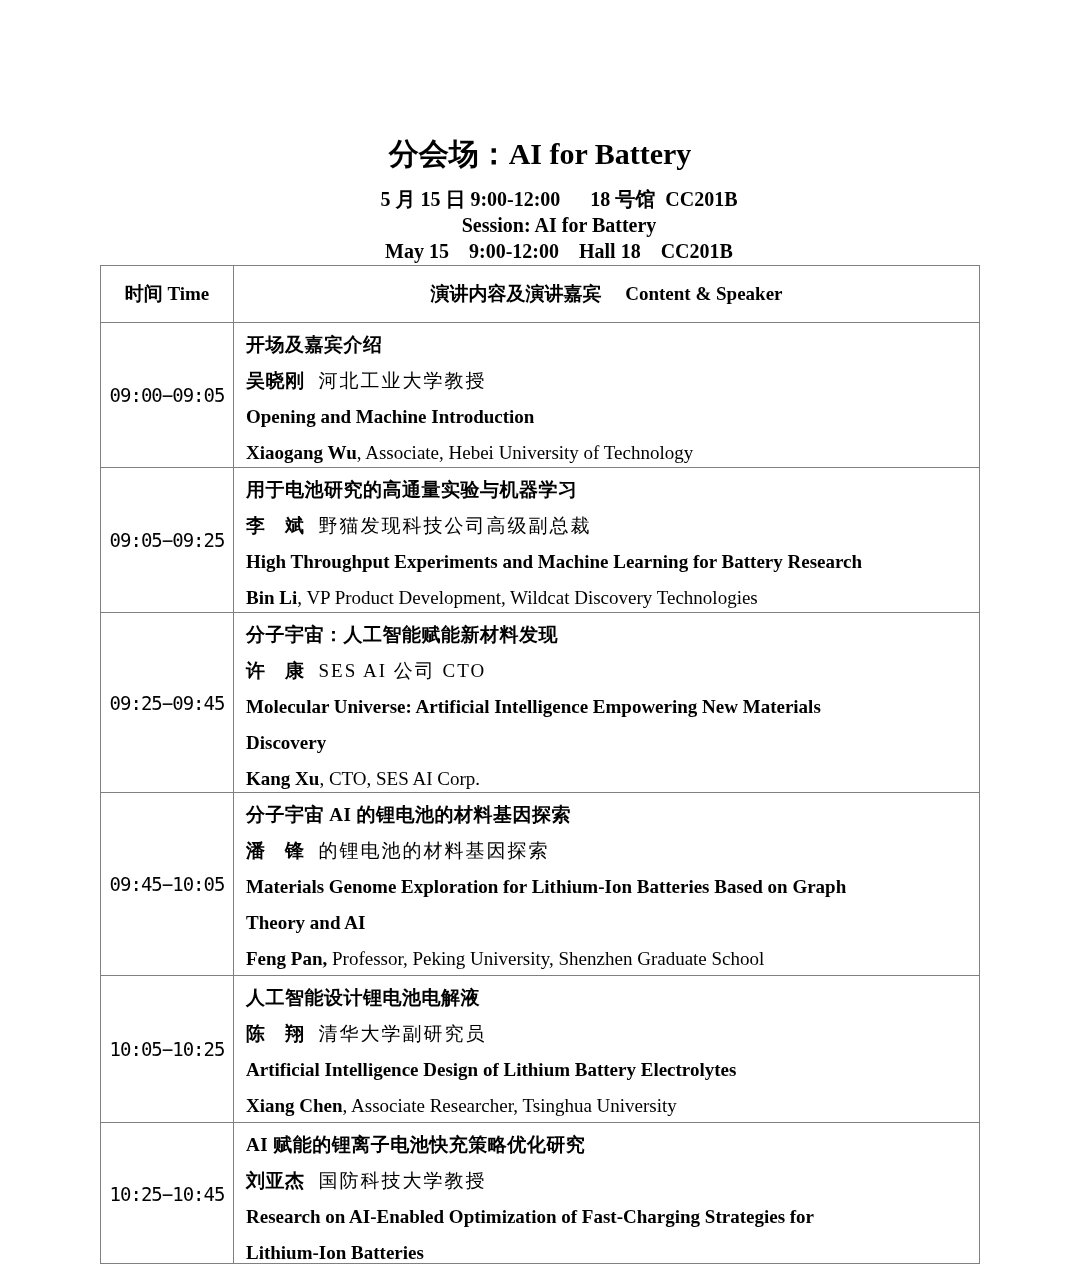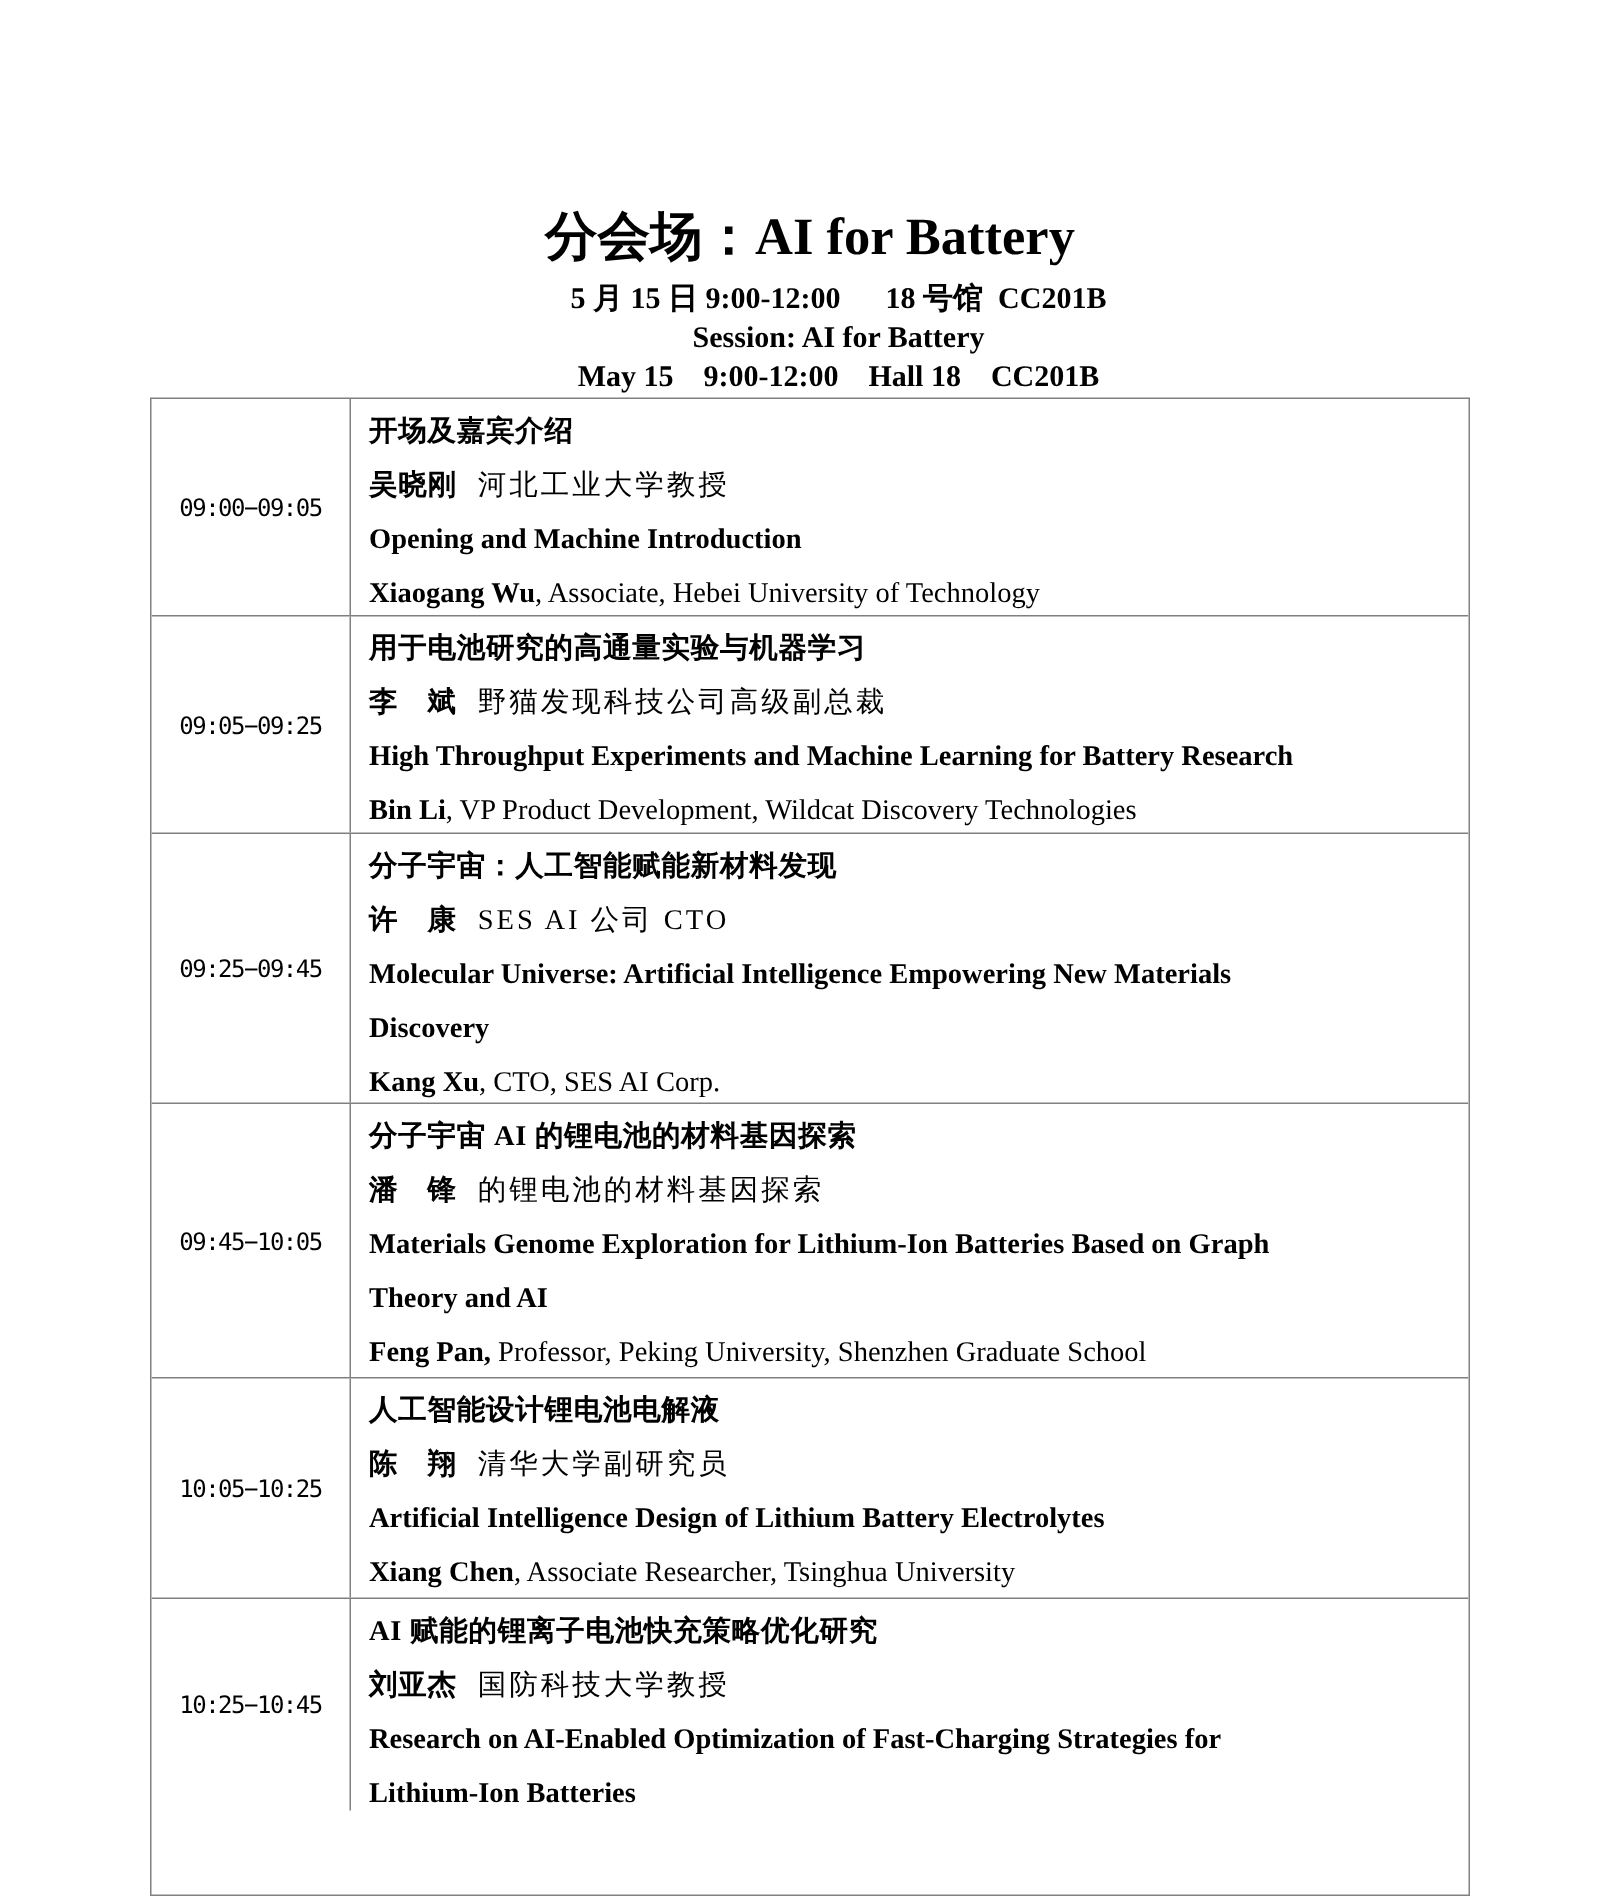--- a/index.html
+++ b/index.html
@@ -17,21 +17,21 @@
     width: 1080px;
     height: 1268px;
     background: #ffffff;
   }
   .session-title {
     position: absolute;
     top: 134px;
     left: 0;
     width: 100%;
     text-align: center;
-    font-size: 35px;
+    font-size: 30px;
     font-weight: bold;
     white-space: pre;
   }
   .subtitle-block {
     position: absolute;
     top: 186px;
     left: 0;
     width: 100%;
     text-align: center;
     font-size: 20px;
@@ -59,21 +59,21 @@
   .trow:last-child { border-bottom: none; }
   .time-cell {
     width: 133px;
     min-width: 133px;
     border-right: 1px solid #808080;
     box-sizing: border-box;
     display: flex;
     align-items: center;
     justify-content: center;
     font-family: "DejaVu Sans Mono", monospace;
-    font-size: 16px;
+    font-size: 19px;
     letter-spacing: -1px;
   }
   .header-row {
     height: 57px;
     font-weight: bold;
     font-size: 19px;
   }
   .header-row .time-cell {
     font-family: "Liberation Serif", "DejaVu Serif", serif;
     font-size: 19px;
@@ -109,20 +109,24 @@
 
   <div class="session-title">分会场：AI for Battery</div>
 
   <div class="subtitle-block">
     <div class="subtitle-line">5 月 15 日 9:00-12:00      18 号馆  CC201B</div>
     <div class="subtitle-line">Session: AI for Battery</div>
     <div class="subtitle-line">May 15    9:00-12:00    Hall 18    CC201B</div>
   </div>
 
   <div class="session-table">
+    <div class="trow header-row">
+      <div class="time-cell">时间 Time</div>
+      <div class="header-content-cell">演讲内容及演讲嘉宾　 Content &amp; Speaker</div>
+    </div>
     <div id="table-body">
         <div class="trow" style="height: 145px;">
           <div class="time-cell">09:00−09:05</div>
           <div class="content-cell">
             <div class="line cn-title">开场及嘉宾介绍</div>
             <div class="line cn-speaker"><span class="cn-name">吴晓刚</span><span class="cn-affil">河北工业大学教授</span></div>
             <div class="line en-title">Opening and Machine Introduction</div>
             <div class="line en-speaker"><span class="en-name">Xiaogang Wu</span><span>, Associate, Hebei University of Technology</span></div>
           </div>
         </div>

